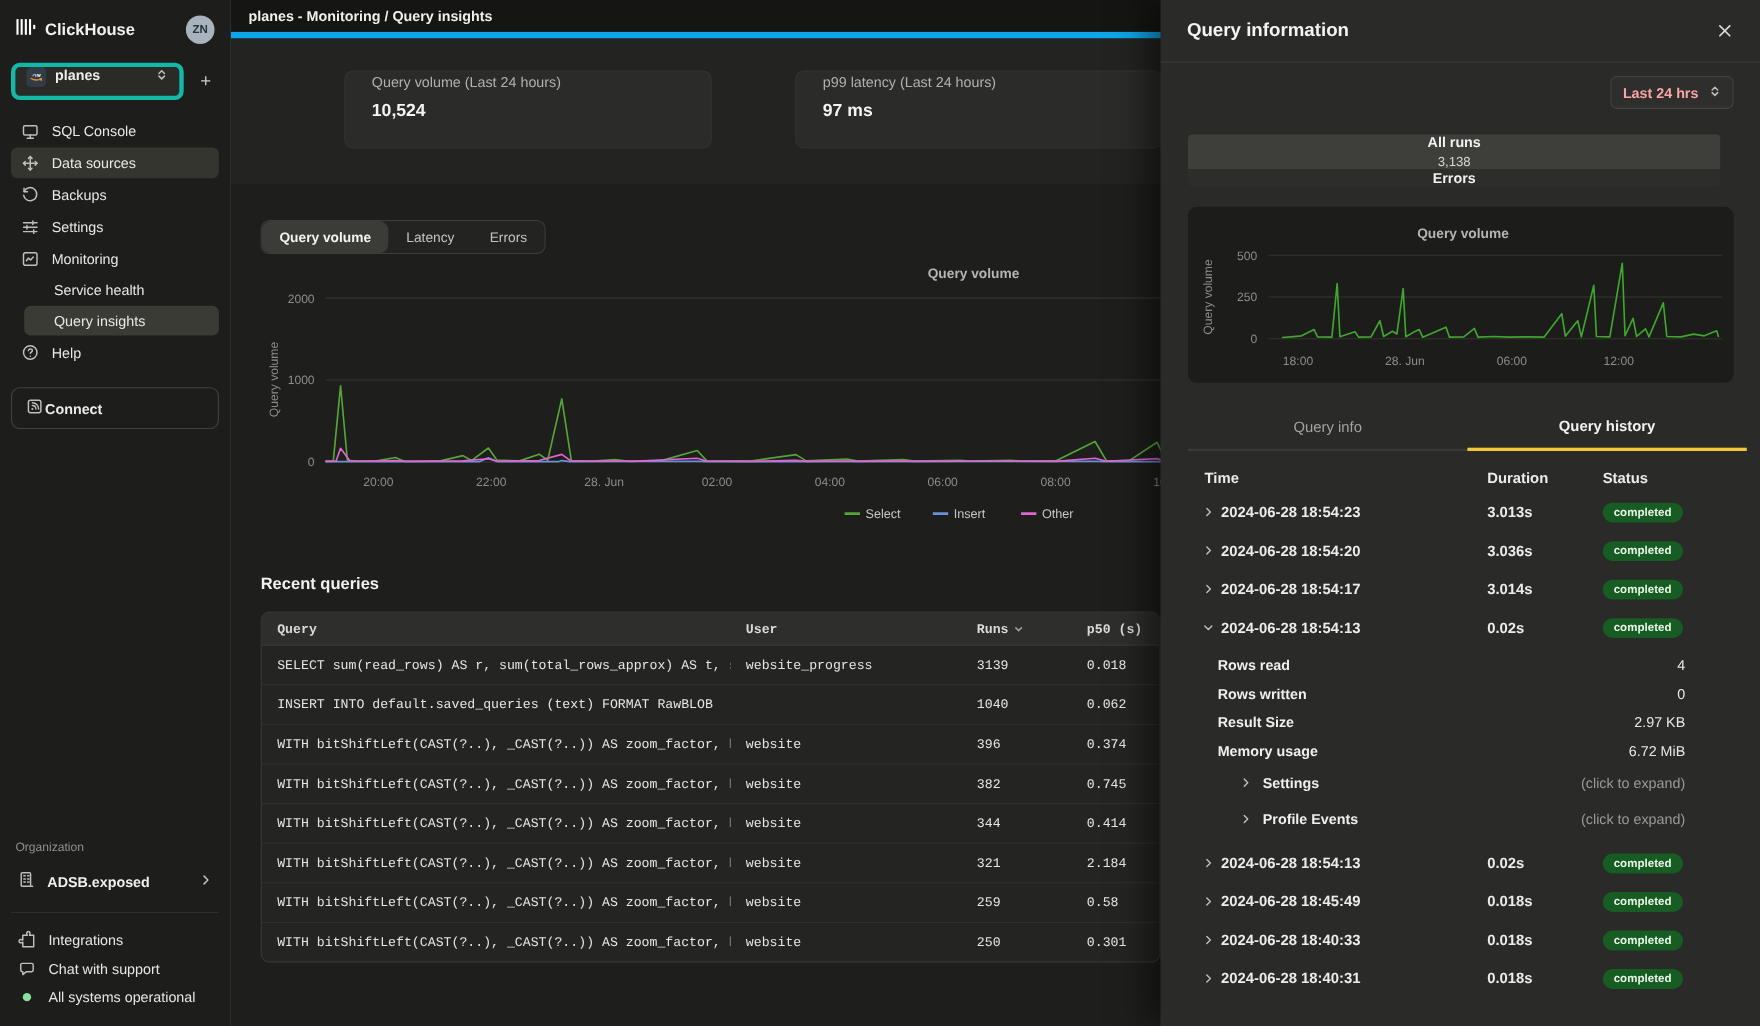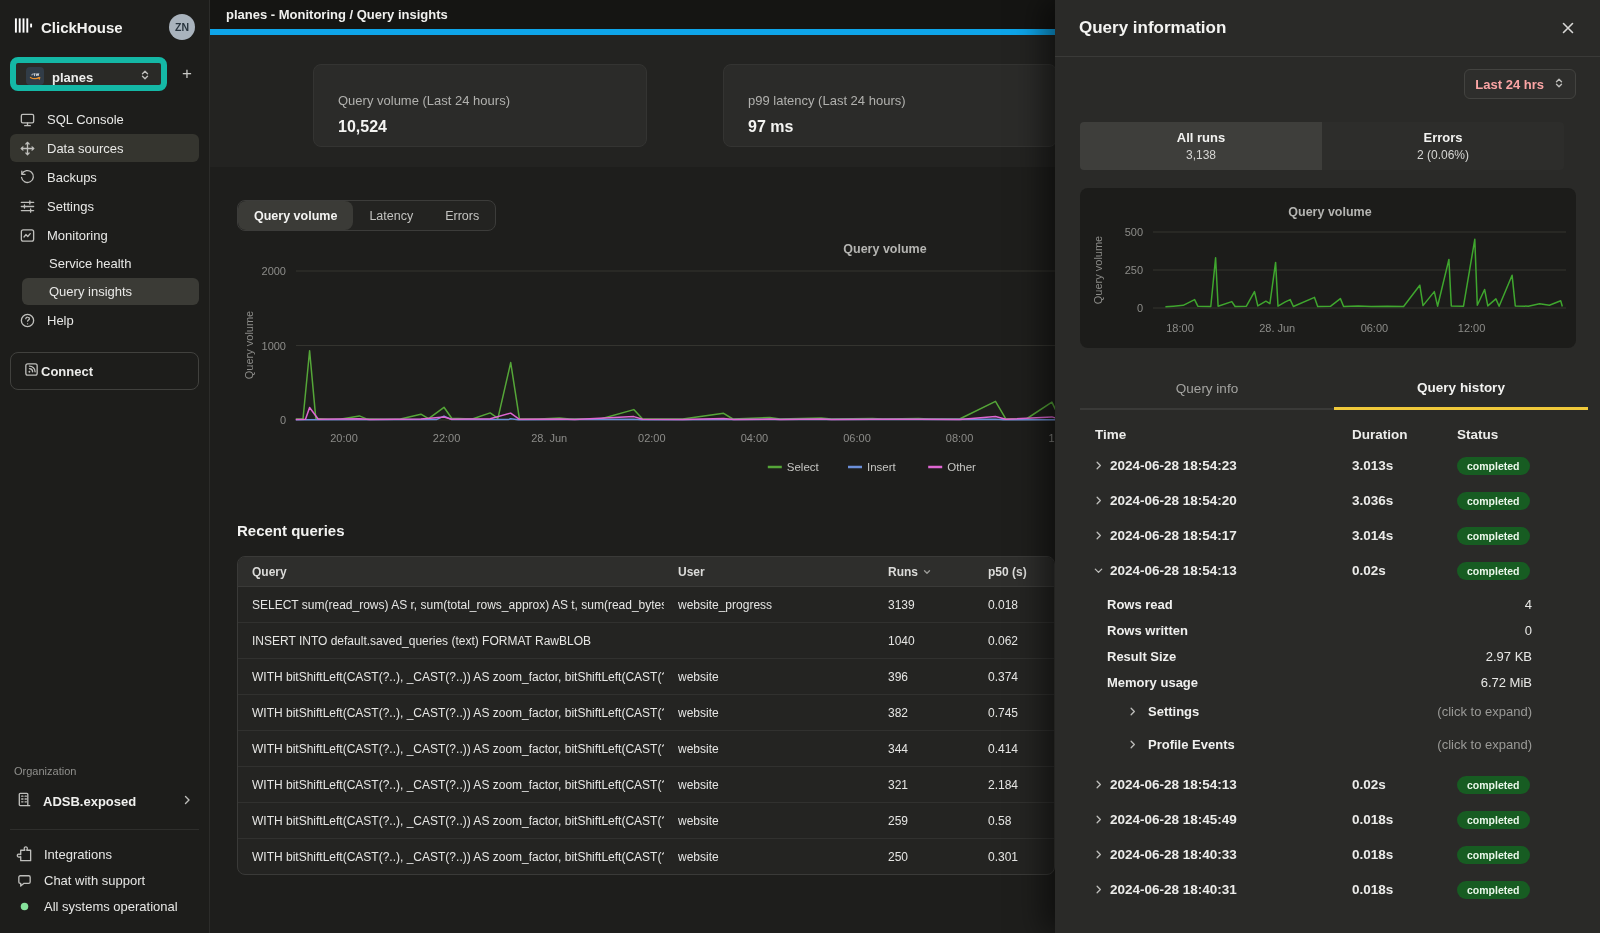--- a/index.html
+++ b/index.html
@@ -7,21 +7,21 @@
   .app{position:relative;width:1600px;height:933px;}
 
   
   .sidebar{position:absolute;left:0;top:0;width:210px;height:100%;background:#1d1d1b;
     border-right:1px solid #2c2c2a;display:flex;flex-direction:column;padding:10px 10px 14px;box-sizing:border-box;}
   .brand-row{display:flex;align-items:center;gap:8px;padding:4px 4px 2px;}
   .brand-name{font-size:15px;font-weight:700;color:#f2f2f0;}
   .avatar{margin-left:auto;width:26px;height:26px;border-radius:50%;background:#a9b3bd;color:#28343e;
     font-size:10.5px;font-weight:700;display:flex;align-items:center;justify-content:center;}
   .service-row{display:flex;align-items:center;gap:8px;margin-top:15px;}
-  .service-select{flex:1;display:flex;align-items:flex-end;gap:8px;background:#2a2a27;border:6px solid #14b8a6;
+  .service-select{flex:1;display:flex;align-items:flex-start;gap:8px;background:#2a2a27;border:4px solid #14b8a6;
     border-radius:8px;height:34px;padding:0 10px;box-sizing:border-box;cursor:pointer;}
   .aws-tile{width:18px;height:18px;border-radius:4px;background:#313c47;display:flex;align-items:center;justify-content:center;flex:0 0 auto;}
   .service-name{color:#eeeeec;font-size:13px;font-weight:600;flex:1;}
   .add-btn{color:#c9c9c6;font-size:17px;width:24px;text-align:center;cursor:pointer;}
   .nav{margin-top:14px;display:flex;flex-direction:column;gap:1px;}
   .nav-item{display:flex;align-items:center;gap:11px;height:28px;padding:0 9px;border-radius:6px;
     color:#e8e8e6;font-size:13px;font-weight:500;cursor:pointer;}
   .nav-item.active{background:#35352f;}
   .sub-item{height:27px;padding-left:27px;display:flex;align-items:center;border-radius:6px;
     color:#e8e8e6;font-size:13px;margin-left:12px;cursor:pointer;}
@@ -34,50 +34,50 @@
   .org-chevron{margin-left:auto;}
   .sidebar-divider{border-top:1px solid #2e2e2c;margin:13px 0 11px;}
   .footer-item{display:flex;align-items:center;gap:11px;height:26px;color:#e6e6e4;font-size:13px;padding:0 6px;cursor:pointer;}
 
   
   .main{position:absolute;left:210px;top:0;width:1390px;height:100%;background:#1e1e1c;}
   .topbar{position:absolute;top:0;left:0;right:0;height:35px;background:#151513;display:flex;align-items:center;
     padding:0 16px;box-sizing:border-box;border-bottom:6px solid #0ea5e9;}
   .breadcrumb{color:#f0f0ee;font-size:13px;font-weight:700;}
   .band{position:absolute;top:35px;left:0;right:0;height:132px;background:#232321;}
-  .stat-card{position:absolute;top:29px;width:334px;height:83px;background:#2b2b29;border:1px solid #343432;
-    border-radius:8px;box-sizing:border-box;padding:28px 24px;}
+  .stat-card{position:absolute;top:29px;width:334px;height:71px;background:#2b2b29;border:1px solid #343432;
+    border-radius:8px;box-sizing:border-box;padding:2px 24px;}
   .stat-label{color:#b1b1ae;font-size:13px;}
   .stat-value{color:#f4f4f2;font-size:16px;font-weight:700;margin-top:10px;}
   .tabs{position:absolute;top:200px;left:27px;display:inline-flex;border:1px solid #3c3c3a;border-radius:8px;
     background:#232321;overflow:hidden;}
   .tab{padding:0 16px;height:29px;display:flex;align-items:center;color:#c3c3c0;font-size:12.5px;cursor:pointer;}
   .tab.active{background:#3b3b37;color:#f4f4f2;font-weight:700;border-radius:8px;}
   svg.main-chart{position:absolute;left:27px;top:238px;}
   .recent-title{position:absolute;left:27px;top:522px;margin:0;color:#f2f2f0;font-size:15px;font-weight:700;}
   .table{position:absolute;left:27px;top:556px;width:818px;border:1px solid #3a3a38;border-radius:8px;
     background:#242422;overflow:hidden;box-sizing:border-box;}
   .t-head{display:grid;grid-template-columns:426px 210px 100px 1fr;height:29px;align-items:center;
     background:#2e2e2c;border-bottom:1px solid #3a3a38;}
   .t-head .t-cell{color:#dbdbd9;font-weight:700;font-size:12px;display:flex;align-items:center;gap:4px;}
   .t-row{display:grid;grid-template-columns:426px 210px 100px 1fr;height:35px;align-items:center;
     border-bottom:1px solid #31312f;color:#e6e6e4;font-size:12px;cursor:pointer;}
   .t-row:last-child{border-bottom:none;}
-  .t-cell{padding:0 14px;white-space:nowrap;overflow:hidden;}
+  .t-cell{padding:0 14px;white-space:nowrap;overflow:hidden;font-family:Liberation Mono, monospace;}
 
   
   .drawer{position:absolute;right:0;top:0;width:545px;height:100%;background:#2a2a28;
     box-shadow:-12px 0 28px rgba(0,0,0,.5);z-index:10;}
   .drawer-header{position:absolute;top:0;left:0;right:0;height:57px;border-bottom:1px solid #3a3a38;
     display:flex;align-items:center;padding:0 24px;box-sizing:border-box;}
   .drawer-title{color:#f4f4f2;font-size:17px;font-weight:700;}
   .close-btn{margin-left:auto;cursor:pointer;display:flex;}
   .range-select{position:absolute;top:69px;right:24px;height:28px;background:#2e2e2c;border:1px solid #434340;
     border-radius:6px;display:flex;align-items:center;gap:9px;padding:0 10px;color:#fca5a5;font-size:13px;font-weight:600;cursor:pointer;}
-  .segments{position:absolute;top:122px;left:25px;right:36px;height:48px;display:flex;border-radius:4px;overflow:hidden;}
+  .segments{position:absolute;top:122px;left:25px;right:36px;height:48px;display:flex;border-radius:4px;overflow:hidden;flex-direction:column;}
   .segment{flex:1;display:flex;flex-direction:column;align-items:center;justify-content:center;gap:3px;cursor:pointer;}
   .segment.active{background:#3e3e3b;}
   .segment:not(.active){background:#2d2d2b;}
   .segment-label{color:#f2f2f0;font-size:13px;font-weight:700;}
   .segment-value{color:#d6d6d4;font-size:12px;}
   .mini-card{position:absolute;top:188px;left:25px;right:24px;height:160px;background:#1c1c1a;border-radius:8px;}
   .drawer-tabs{position:absolute;top:368px;left:25px;right:12px;height:42px;display:flex;}
   .drawer-tab{flex:1;display:flex;align-items:center;justify-content:center;font-size:13.5px;color:#a3a3a0;
     border-bottom:2px solid #3a3a38;cursor:pointer;}
   .drawer-tab.active{color:#f2f2f0;font-weight:600;}

